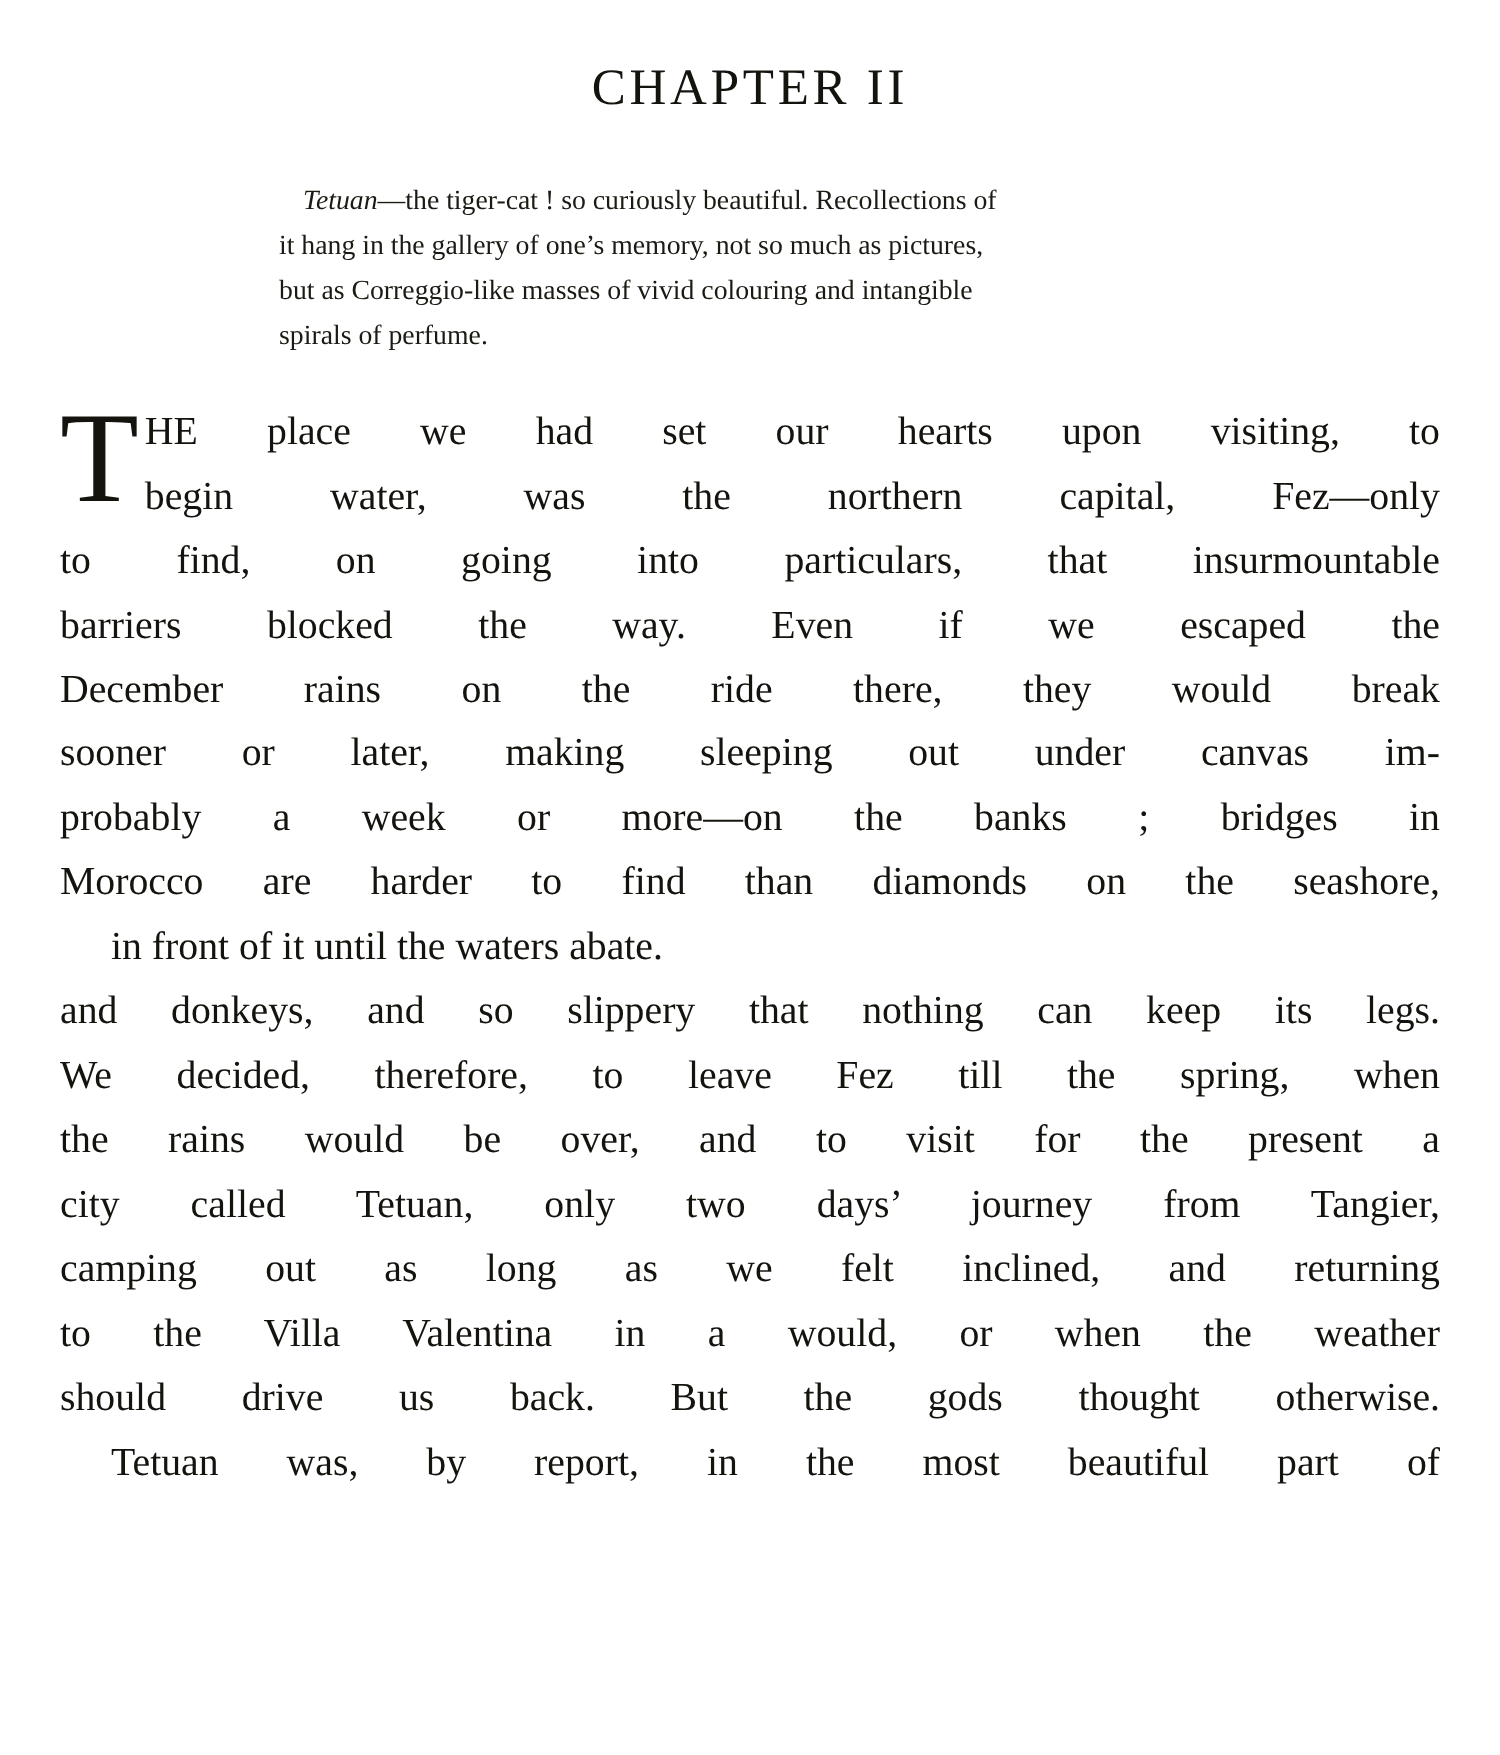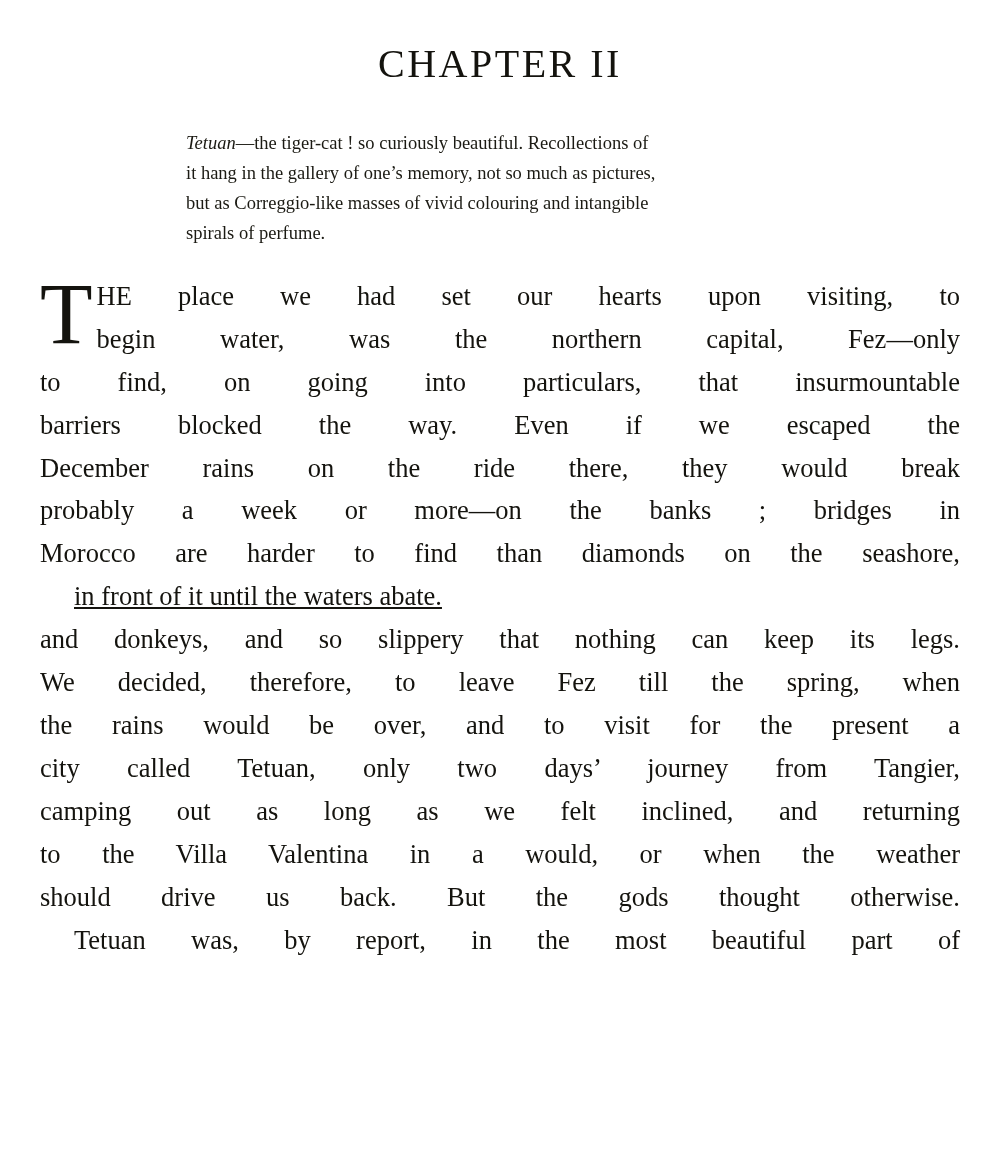--- a/index.html
+++ b/index.html
@@ -16,41 +16,42 @@
   }
   .page {
     position: relative;
     width: 1000px;
     height: 1170px;
     box-sizing: border-box;
     padding: 0;
   }
   .chapter-title {
     text-align: center;
-    font-size: 40px;
+    font-size: 34px;
     letter-spacing: 2.5px;
     font-weight: normal;
     margin: 40px 0 0 0;
     padding: 0;
     font-family: "Liberation Serif", serif;
     color: #14130e;
   }
   .epigraph {
     margin: 42px auto 0 auto;
     width: 756px;
     font-size: 18.5px;
     line-height: 1.62;
     text-align: justify;
     text-align-last: left;
     padding-left: 64px;
     box-sizing: border-box;
     color: #1b1a13;
   }
   .epigraph i {
     font-style: italic;
+    margin-left: 16px;
   }
   .epi-line {
     display: block;
     white-space: nowrap;
   }
   .epi-line.justify {
     text-align: justify;
   }
   .body-text {
     margin: 26px 40px 0 40px;
@@ -66,21 +67,20 @@
     display: block;
     white-space: nowrap;
   }
   
   .para .ln.j {
     text-align: justify;
     text-align-last: justify;
   }
   .para .ln.last {
     text-align: left;
-    text-decoration: underline;
   }
   .dropcap-para {
     position: relative;
     min-height: 96px;
   }
   .dropcap {
     float: left;
     font-size: 86px;
     line-height: 0.82;
     padding: 4px 2px 0 0;
@@ -111,20 +111,21 @@
 
   <div class="body-text">
 
     <div class="para dropcap-para">
       <span class="dropcap">T</span>
       <span class="ln j">HE place we had set our hearts upon visiting, to</span>
       <span class="ln j">begin water, was the northern capital, Fez—only</span>
       <span class="ln j">to find, on going into particulars, that insurmountable</span>
       <span class="ln j">barriers blocked the way.   Even if we escaped the</span>
       <span class="ln j">December rains on the ride there, they would break</span>
+      <span class="ln j">sooner or later, making sleeping out under canvas im-</span>
       <span class="ln j">probably a week or more—on the banks ; bridges in</span>
       <span class="ln j">Morocco are harder to find than diamonds on the seashore,</span>
       <span class="ln last"><span class="indent"></span><span>in front of it until the waters abate.</span></span>
     </div>
 
     <div class="para">
       <span class="ln j">and donkeys, and so slippery that nothing can keep its legs.</span>
       <span class="ln j">We decided, therefore, to leave Fez till the spring, when</span>
       <span class="ln j">the rains would be over, and to visit for the present a</span>
       <span class="ln j">city called Tetuan, only two days’ journey from Tangier,</span>

